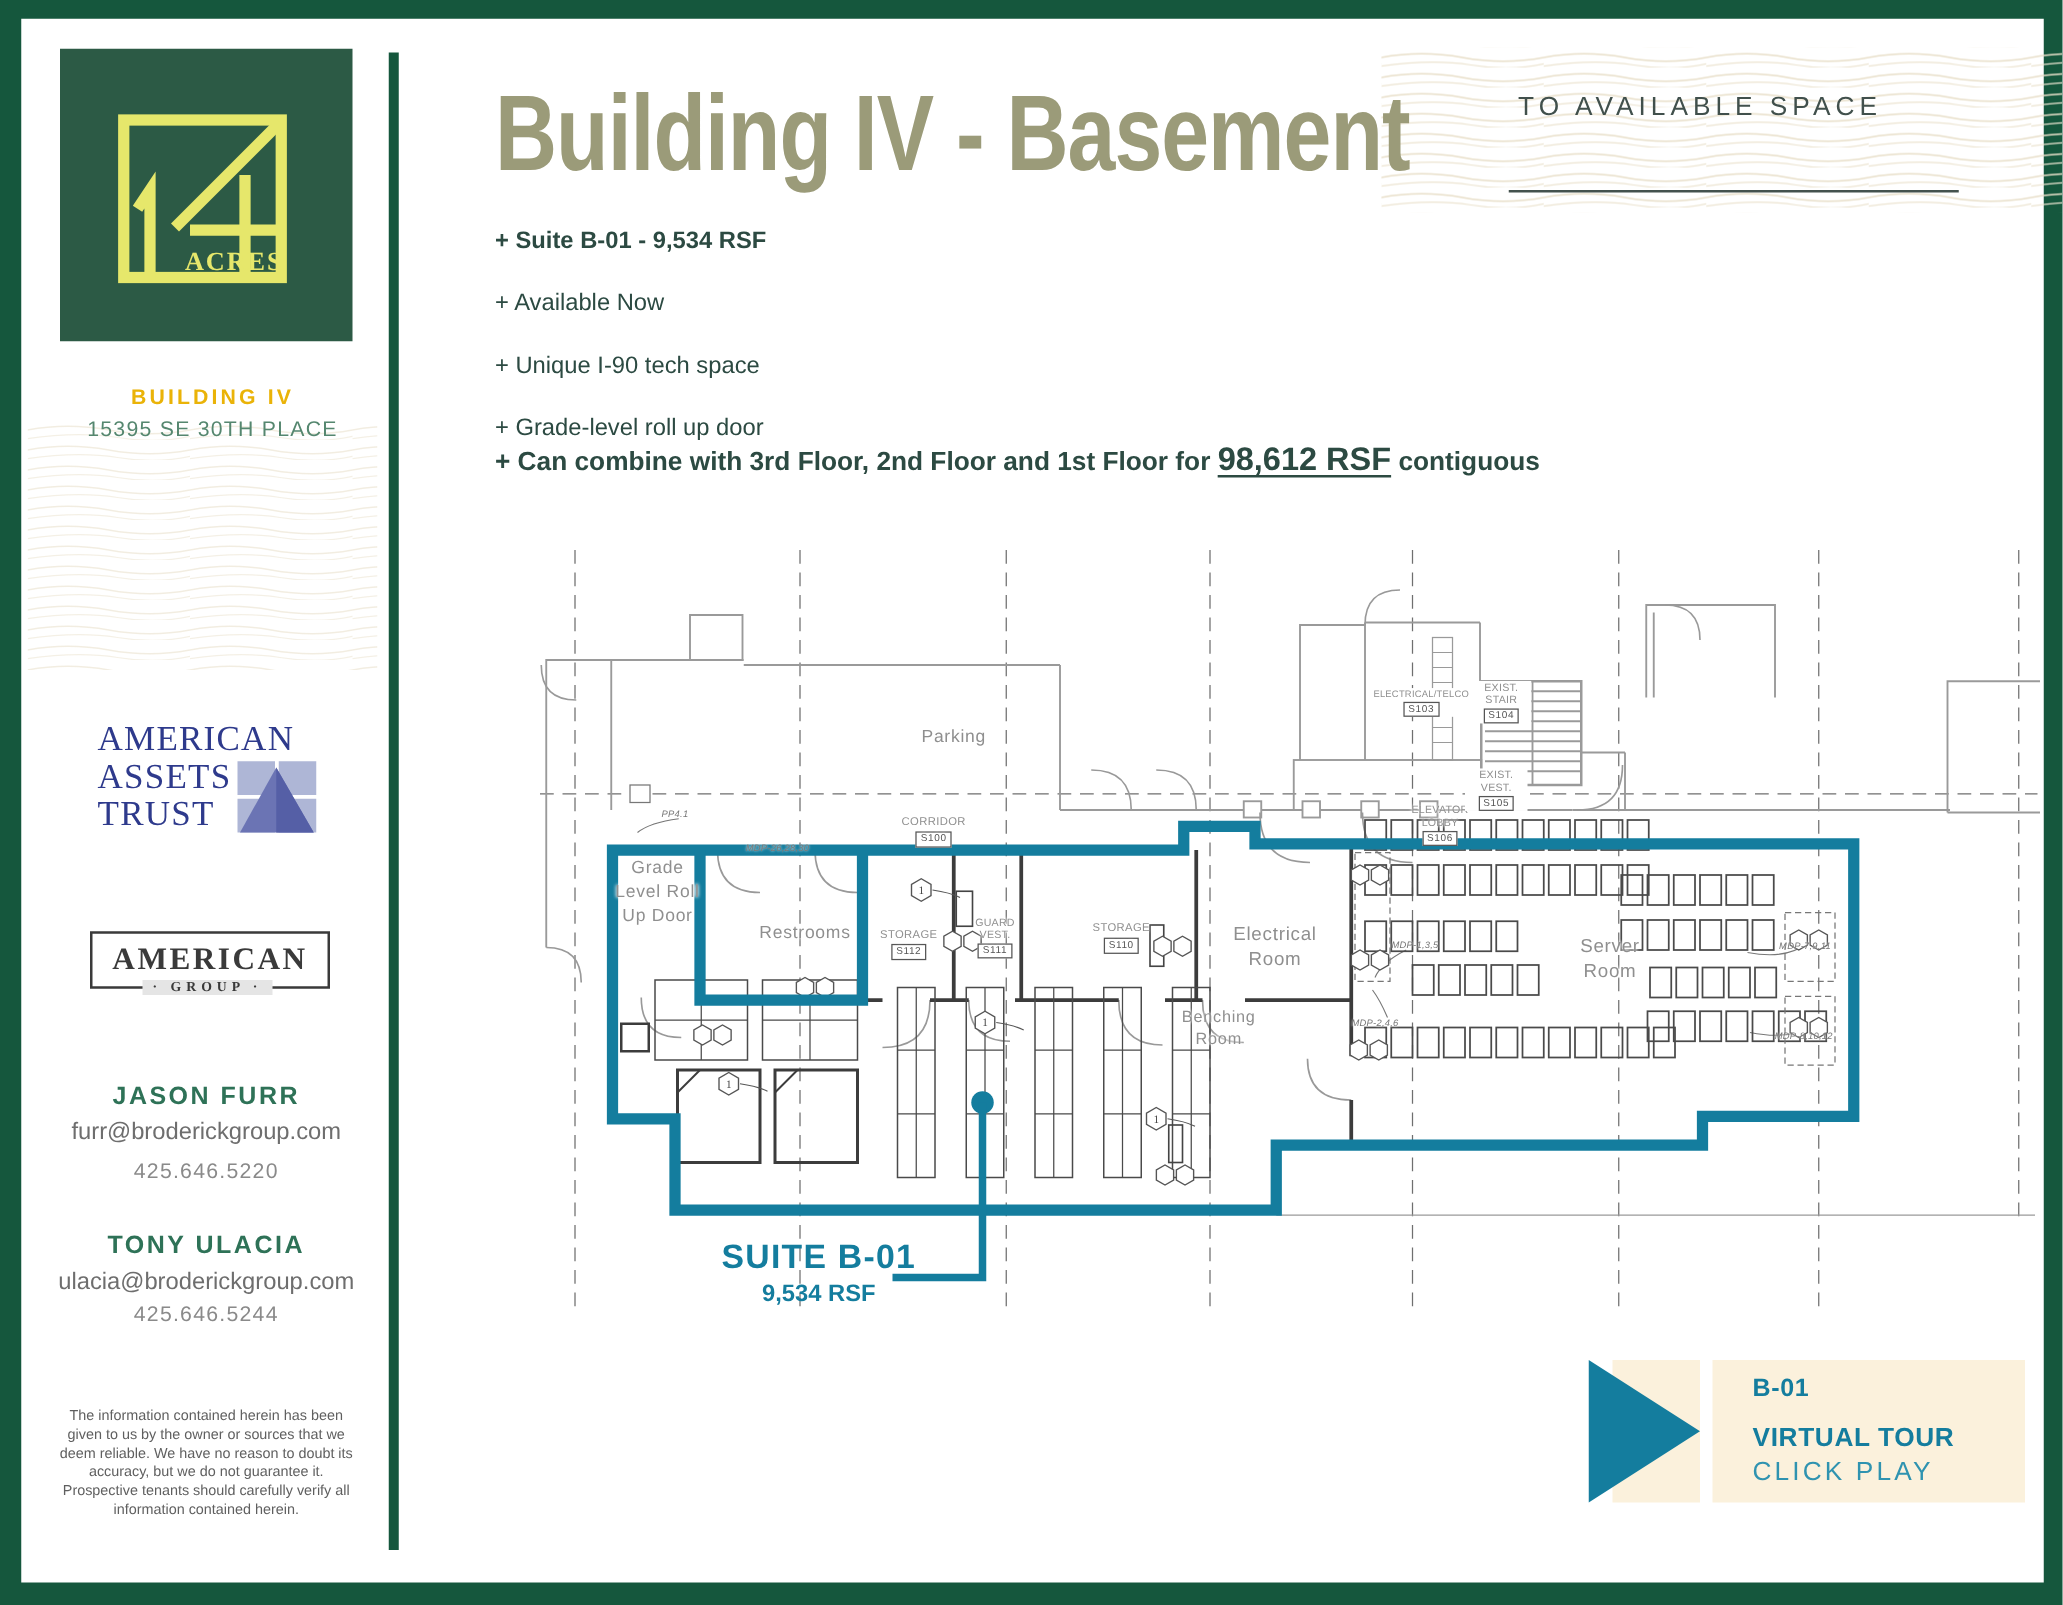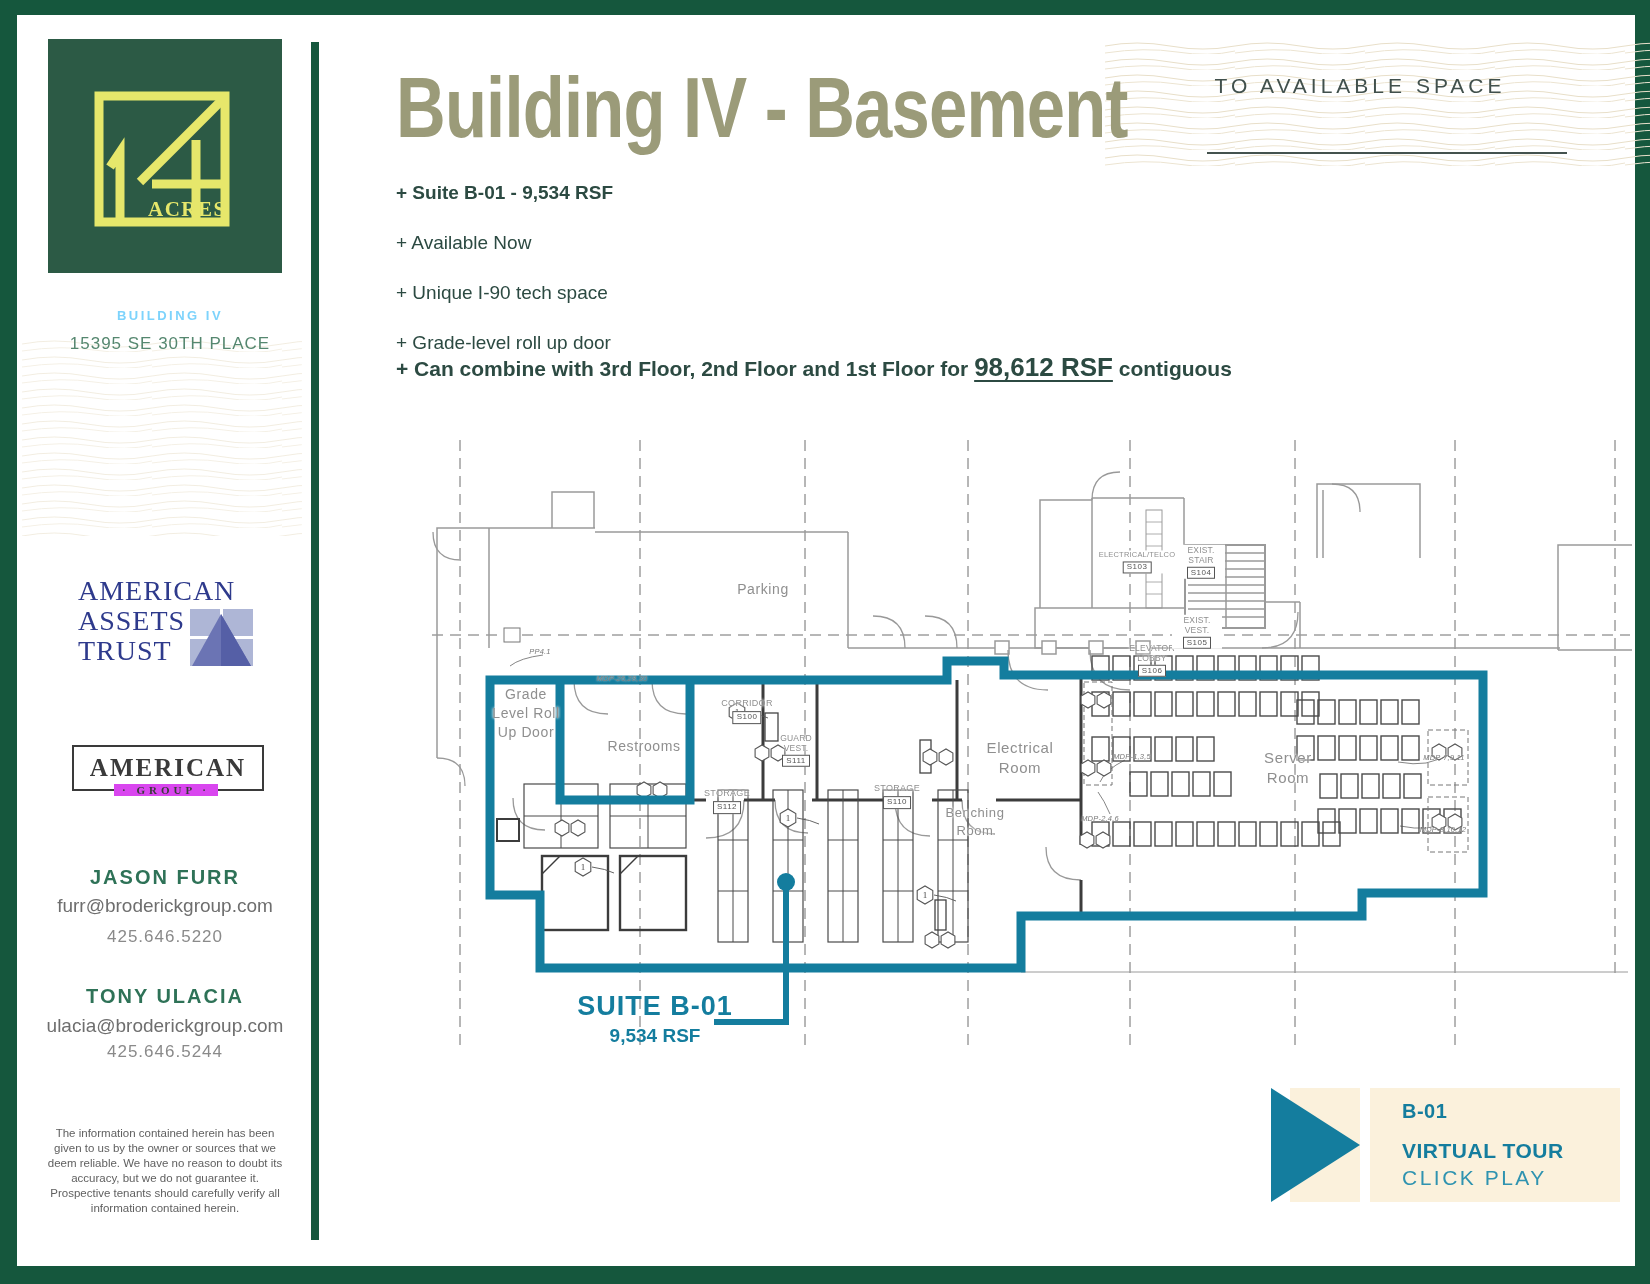--- a/index.html
+++ b/index.html
@@ -9,31 +9,31 @@
     font-family:"Liberation Sans", sans-serif;
   }
   .page{position:absolute;left:17px;top:15px;right:15px;bottom:18px;background:#ffffff;z-index:0;}
   .grain{position:absolute;z-index:1;pointer-events:none;}
   .abs{position:absolute;}
   .z3{z-index:3;}
 
   
   .logo-box{left:48px;top:39px;width:234px;height:234px;background:#2c5a45;z-index:3;}
   .sep-bar{left:311px;top:42px;width:8px;height:1198px;background:#15573d;z-index:3;}
-  .bldg-name{left:30px;top:308px;width:280px;text-align:center;color:#7dd3fc;font-weight:bold;
-             font-size:13px;letter-spacing:2.5px;z-index:3;}
+  .bldg-name{left:30px;top:308px;width:280px;text-align:center;color:#eab308;font-weight:bold;
+             font-size:17px;letter-spacing:2.5px;z-index:3;}
   .bldg-addr{left:20px;top:334px;width:300px;text-align:center;color:#55876f;
              font-size:17px;letter-spacing:1px;z-index:3;}
   .aat-svg{left:75px;top:562px;z-index:3;}
   .brod-box{left:72px;top:745px;width:188px;height:42px;border:2px solid #3a3a3a;z-index:3;
             display:flex;align-items:center;justify-content:center;
             font-family:"Liberation Serif",serif;font-weight:bold;font-size:25px;
             letter-spacing:2px;color:#3a3a3a;}
   .brod-group{left:72px;top:780px;width:188px;text-align:center;z-index:4;}
-  .brod-group span{background:#d946ef;padding:0 8px;font-family:"Liberation Serif",serif;
+  .brod-group span{background:#e5e5e5;padding:0 8px;font-family:"Liberation Serif",serif;
             font-weight:bold;font-size:11px;letter-spacing:4px;color:#3a3a3a;}
   .contact-name{width:280px;left:25px;text-align:center;color:#2e7257;font-weight:bold;
             font-size:20px;letter-spacing:2px;z-index:3;}
   .contact-email{width:280px;left:25px;text-align:center;color:#6e6e6e;font-size:19px;z-index:3;}
   .contact-phone{width:280px;left:25px;text-align:center;color:#8a8a8a;font-size:17px;
             letter-spacing:1px;z-index:3;}
   .disclaimer{left:45px;top:1126px;width:240px;text-align:center;color:#5f5f5f;
             font-size:11.5px;line-height:15px;z-index:3;}
 
   
@@ -48,21 +48,21 @@
   .bullets{left:396px;top:182px;z-index:3;color:#2c4a42;font-size:19px;}
   .bullets .bullet{margin-bottom:28px;}
   .bullets .b0{font-weight:bold;}
   .combine{left:396px;top:352px;z-index:3;color:#2c4a42;font-weight:bold;font-size:21px;white-space:nowrap;}
   .combine .rsf{font-size:26px;text-decoration:underline;text-underline-offset:4px;}
 
   
   .plan-label{position:absolute;z-index:3;transform:translate(-50%,-50%);text-align:center;
          color:#8f8f8f;font-size:14px;letter-spacing:0.6px;line-height:1.35;
          text-shadow:0 0 3px #fff,0 0 3px #fff;}
-  .plan-label.small{font-size:9px;letter-spacing:0.3px;line-height:1.25;margin-top:46px;}
+  .plan-label.small{font-size:9px;letter-spacing:0.3px;line-height:1.25;}
   .plan-label.tiny{font-size:8.5px;letter-spacing:0.2px;line-height:1.2;}
   .plan-label.chip{background:#fff;text-shadow:none;padding:0 2px;}
   .numbox{display:inline-block;border:1.2px solid #555;background:#fff;color:#555;
          font-size:8px;letter-spacing:0.5px;padding:0.5px 3px;margin-top:1.5px;}
   .annot{position:absolute;z-index:3;transform:translate(-50%,-50%);color:#777;
          font-size:7.5px;letter-spacing:0.2px;white-space:nowrap;text-shadow:0 0 2px #fff;font-style:italic;}
   .suite-name{left:655px;top:1006px;transform:translate(-50%,-50%);z-index:3;color:#147d9e;
          font-weight:bold;font-size:27px;letter-spacing:1px;white-space:nowrap;}
   .suite-rsf{left:655px;top:1036px;transform:translate(-50%,-50%);z-index:3;color:#147d9e;
          font-weight:bold;font-size:19px;white-space:nowrap;}

